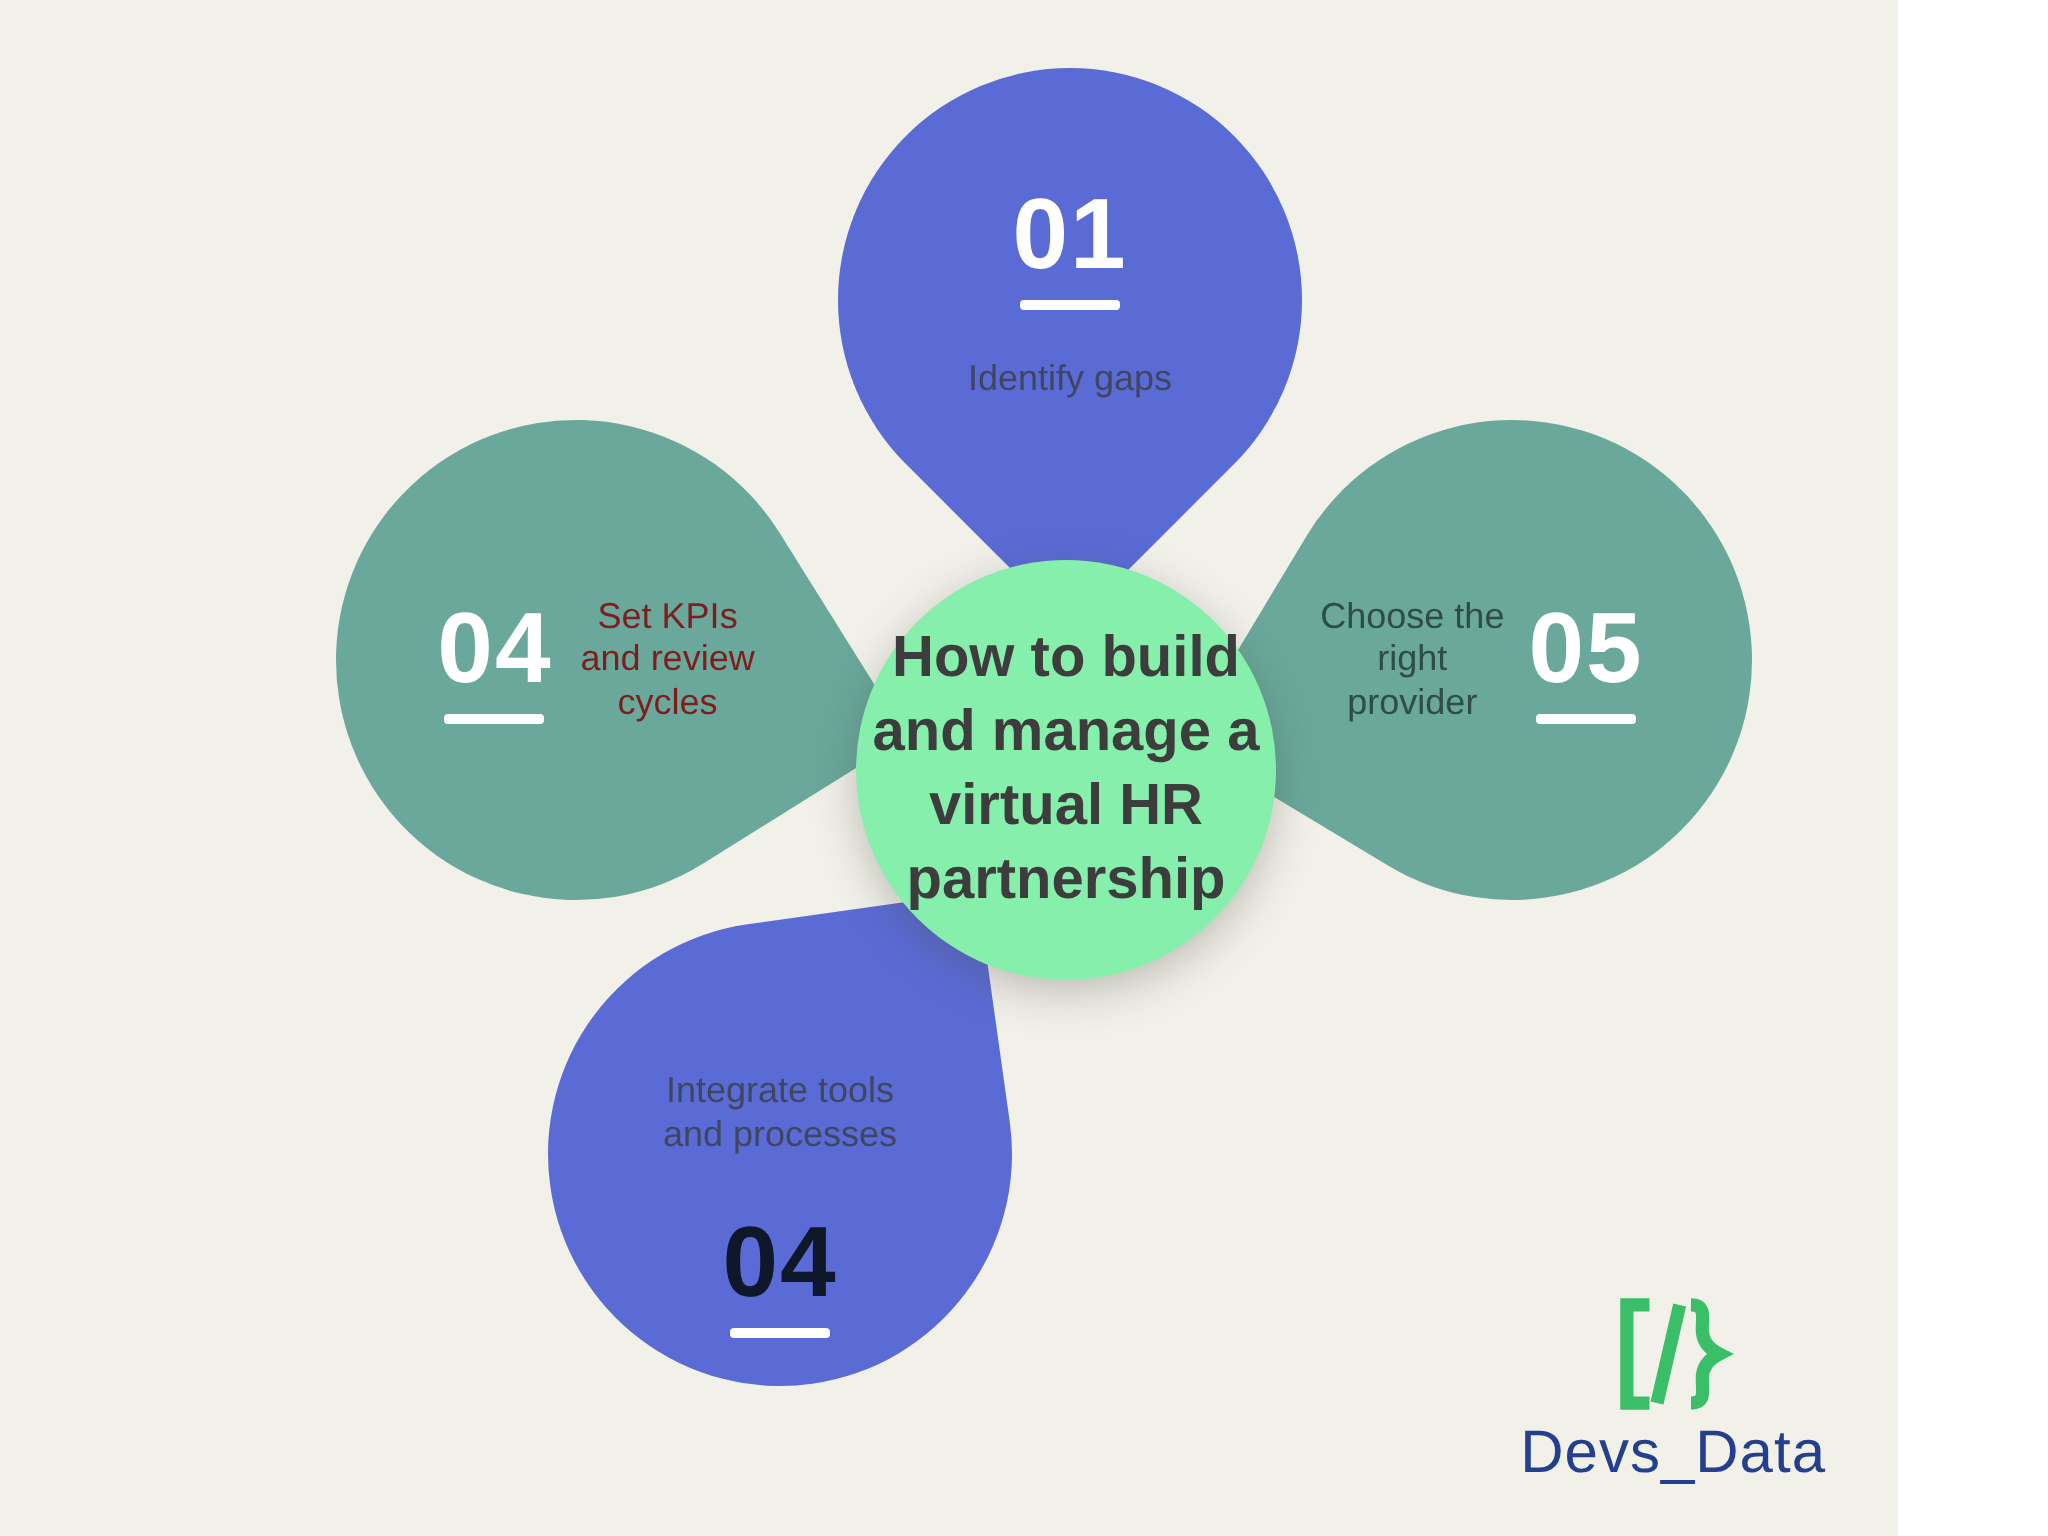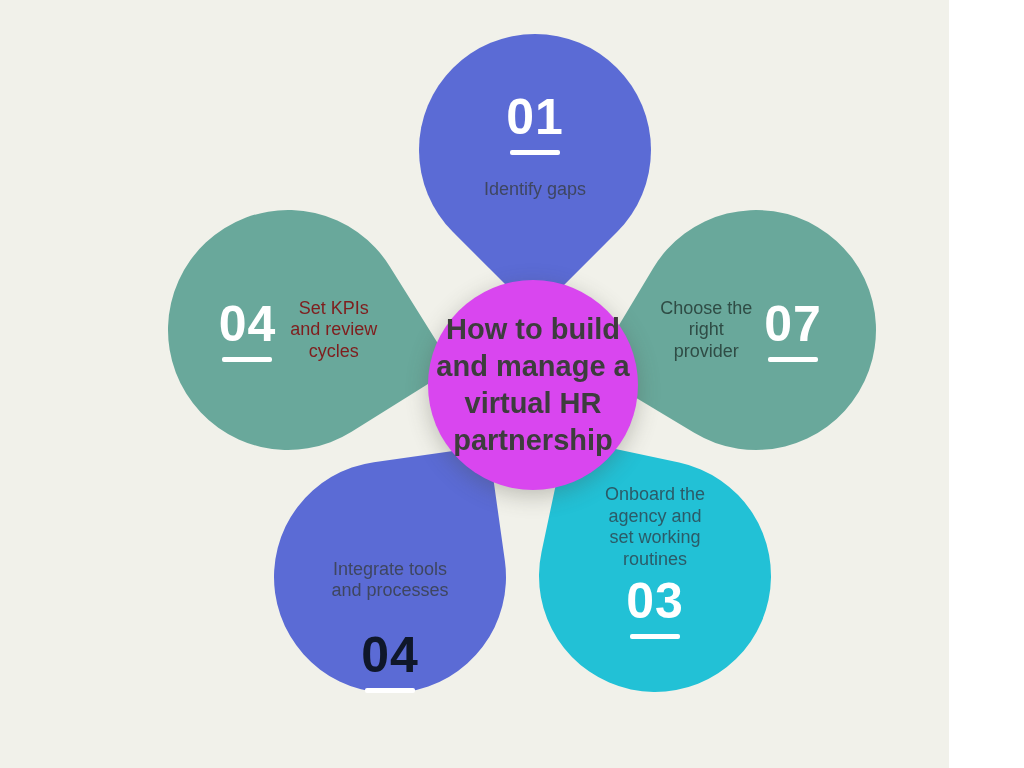--- a/index.html
+++ b/index.html
@@ -35,21 +35,21 @@
   .content {
     position: absolute;
     inset: 0;
     display: flex;
     align-items: center;
     justify-content: center;
     text-align: center;
   }
   .p1 .content { flex-direction: column; justify-content: flex-start; padding-top: 58px; }
   .p3 .content { flex-direction: column; justify-content: flex-start; padding-top: 24px; }
-  .p4 .content { flex-direction: column; justify-content: flex-end; padding-top: 50px; }
+  .p4 .content { flex-direction: column; justify-content: center; padding-top: 50px; }
   .p2 .content { padding-right: 30px; gap: 12px; }
   .p5 .content { flex-direction: row; padding-left: 20px;  gap: 14px; }
 
   .num-block { flex: 0 0 auto; }
   .num {
     font-size: 50px;
     font-weight: bold;
     color: #FFFFFF;
     line-height: 1;
     letter-spacing: 1px;
@@ -121,39 +121,26 @@
     </div>
   </div>
 
   <div class="petal p2">
     <div class="shape" style="background: rgb(105, 168, 155);"></div>
     <div class="content">
       <div class="label" style="color: rgb(47, 76, 69);">Choose the
 right
 provider</div>
       <div class="num-block">
-        <div class="num" style="color: rgb(255, 255, 255);">07</div>
+        <div class="num" style="color: rgb(255, 255, 255);">05</div>
         <div class="num-underline" style="background: rgb(255, 255, 255);"></div>
       </div>
     </div>
   </div>
 
-  <div class="petal p3">
-    <div class="shape" style="background: rgb(34, 193, 214);"></div>
-    <div class="content">
-      <div class="label" style="color: rgb(43, 91, 104);">Onboard the
-agency and
-set working
-routines</div>
-      <div class="num-block">
-        <div class="num" style="color: rgb(255, 255, 255);">03</div>
-        <div class="num-underline" style="background: rgb(255, 255, 255);"></div>
-      </div>
-    </div>
-  </div>
 
   <div class="petal p4">
     <div class="shape" style="background: rgb(91, 107, 213);"></div>
     <div class="content">
       <div class="label" style="color: rgb(62, 70, 96);">Integrate tools
 and processes</div>
       <div class="num-block">
         <div class="num" style="color: #0f172a;">04</div>
         <div class="num-underline" style="background: rgb(255, 255, 255);"></div>
       </div>
@@ -166,21 +153,31 @@
       <div class="num-block">
         <div class="num" style="color: rgb(255, 255, 255);">04</div>
         <div class="num-underline" style="background: rgb(255, 255, 255);"></div>
       </div>
       <div class="label" style="color: #7f1d1d;">Set KPIs
 and review
 cycles</div>
     </div>
   </div>
 
-  <div class="center-circle" style="background: #d946ef;">
+  <div class="center-circle" style="background: #86efac;">
     <div class="center-title" style="color: rgb(61, 61, 61);">How to build
 and manage a
 virtual HR
 partnership</div>
   </div>
 
+  <div class="logo">
+    <div class="logo-icon" style="color: rgb(59, 190, 104);">
+      <svg width="66" height="62" viewBox="0 0 70 64" fill="none" stroke="currentColor" stroke-width="7">
+        <path d="M22 6 H10 V58 H22"></path>
+        <path d="M38 6 L26 58"></path>
+        <path d="M44 6 C52 6 50 12 50 19 C50 27 56 30.5 59 32 C56 33.5 50 37 50 45 C50 52 52 58 44 58"></path>
+      </svg>
+    </div>
+    <div class="logo-text" style="color: rgb(35, 63, 141);">Devs_Data</div>
+  </div>
 
 </div>
 
 </body></html>

